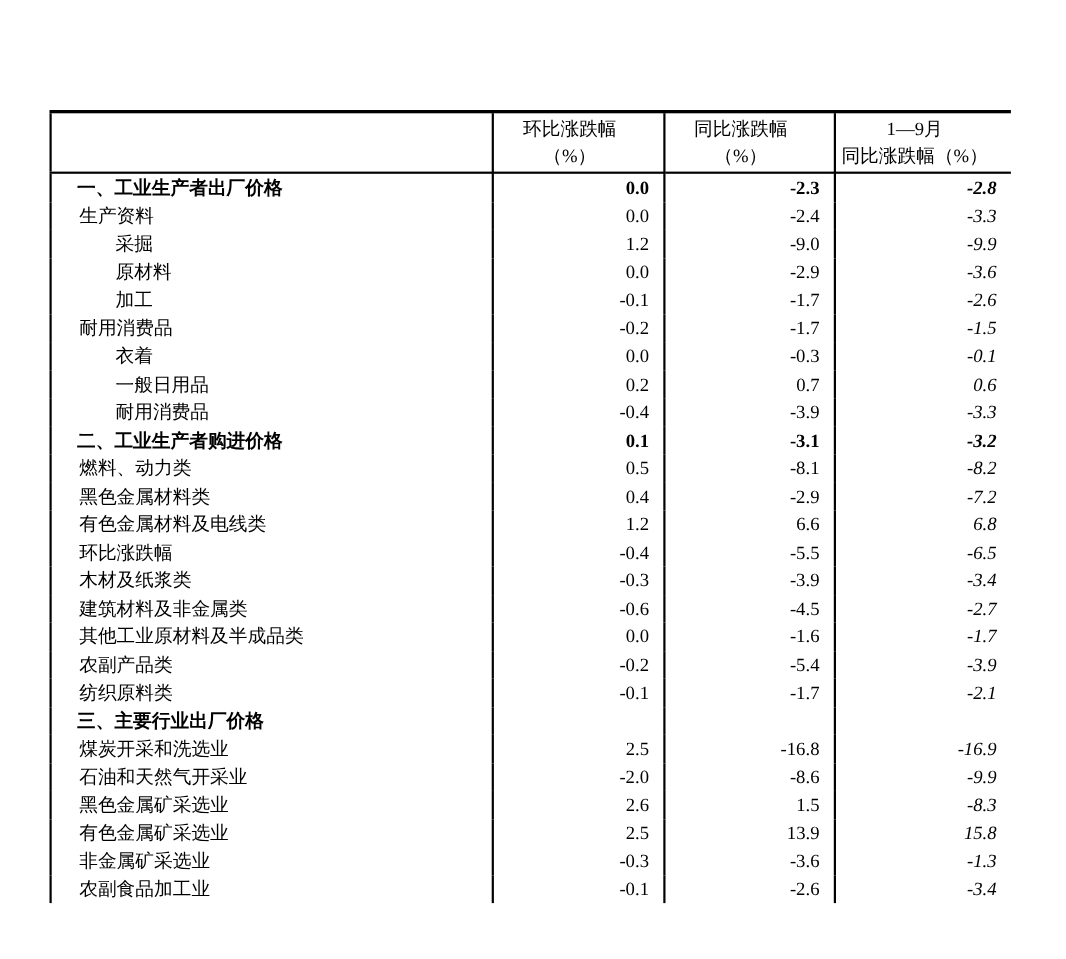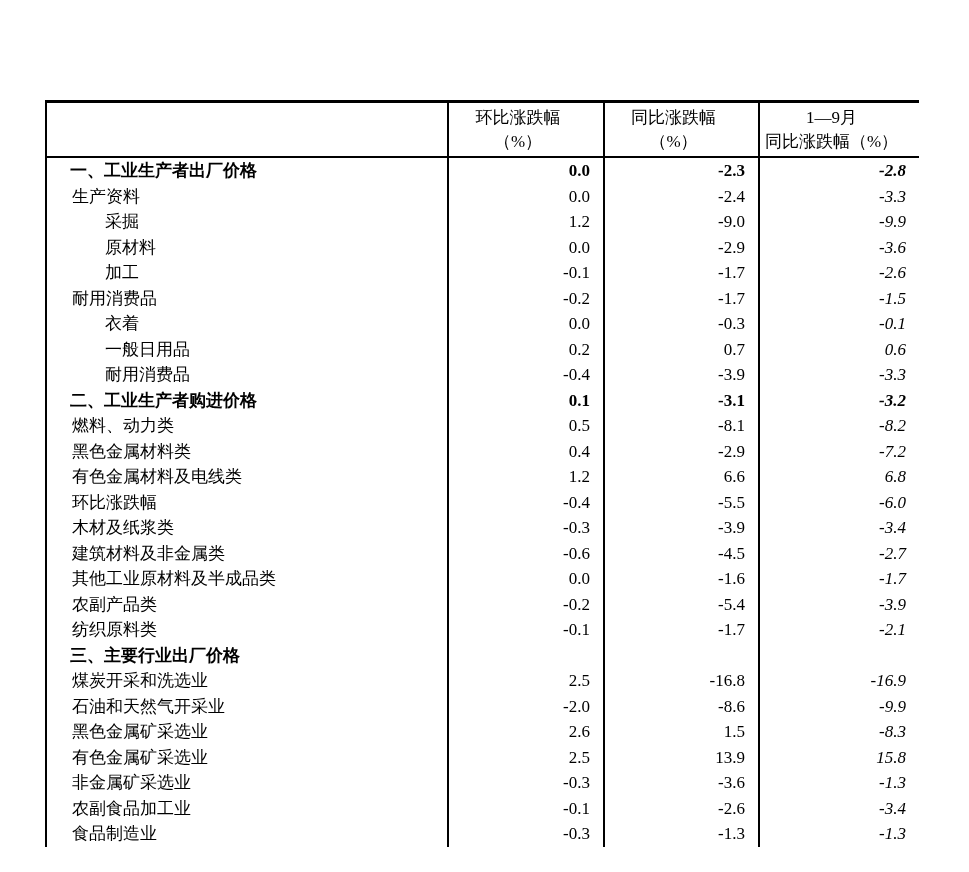--- a/index.html
+++ b/index.html
@@ -173,21 +173,21 @@
         <tr>
           <td class="label ind1">有色金属材料及电线类</td>
           <td class="num">1.2</td>
           <td class="num">6.6</td>
           <td class="num last">6.8</td>
         </tr>
         <tr>
           <td class="label ind1">环比涨跌幅</td>
           <td class="num">-0.4</td>
           <td class="num">-5.5</td>
-          <td class="num last">-6.0</td>
+          <td class="num last">-6.5</td>
         </tr>
         <tr>
           <td class="label ind1">木材及纸浆类</td>
           <td class="num">-0.3</td>
           <td class="num">-3.9</td>
           <td class="num last">-3.4</td>
         </tr>
         <tr>
           <td class="label ind1">建筑材料及非金属类</td>
           <td class="num">-0.6</td>
@@ -246,22 +246,16 @@
           <td class="label ind1">非金属矿采选业</td>
           <td class="num">-0.3</td>
           <td class="num">-3.6</td>
           <td class="num last">-1.3</td>
         </tr>
         <tr>
           <td class="label ind1">农副食品加工业</td>
           <td class="num">-0.1</td>
           <td class="num">-2.6</td>
           <td class="num last">-3.4</td>
-        </tr>
-        <tr>
-          <td class="label ind1">食品制造业</td>
-          <td class="num">-0.3</td>
-          <td class="num">-1.3</td>
-          <td class="num last">-1.3</td>
         </tr>
       </tbody>
   </table>
 </div>
 
 </body></html>

